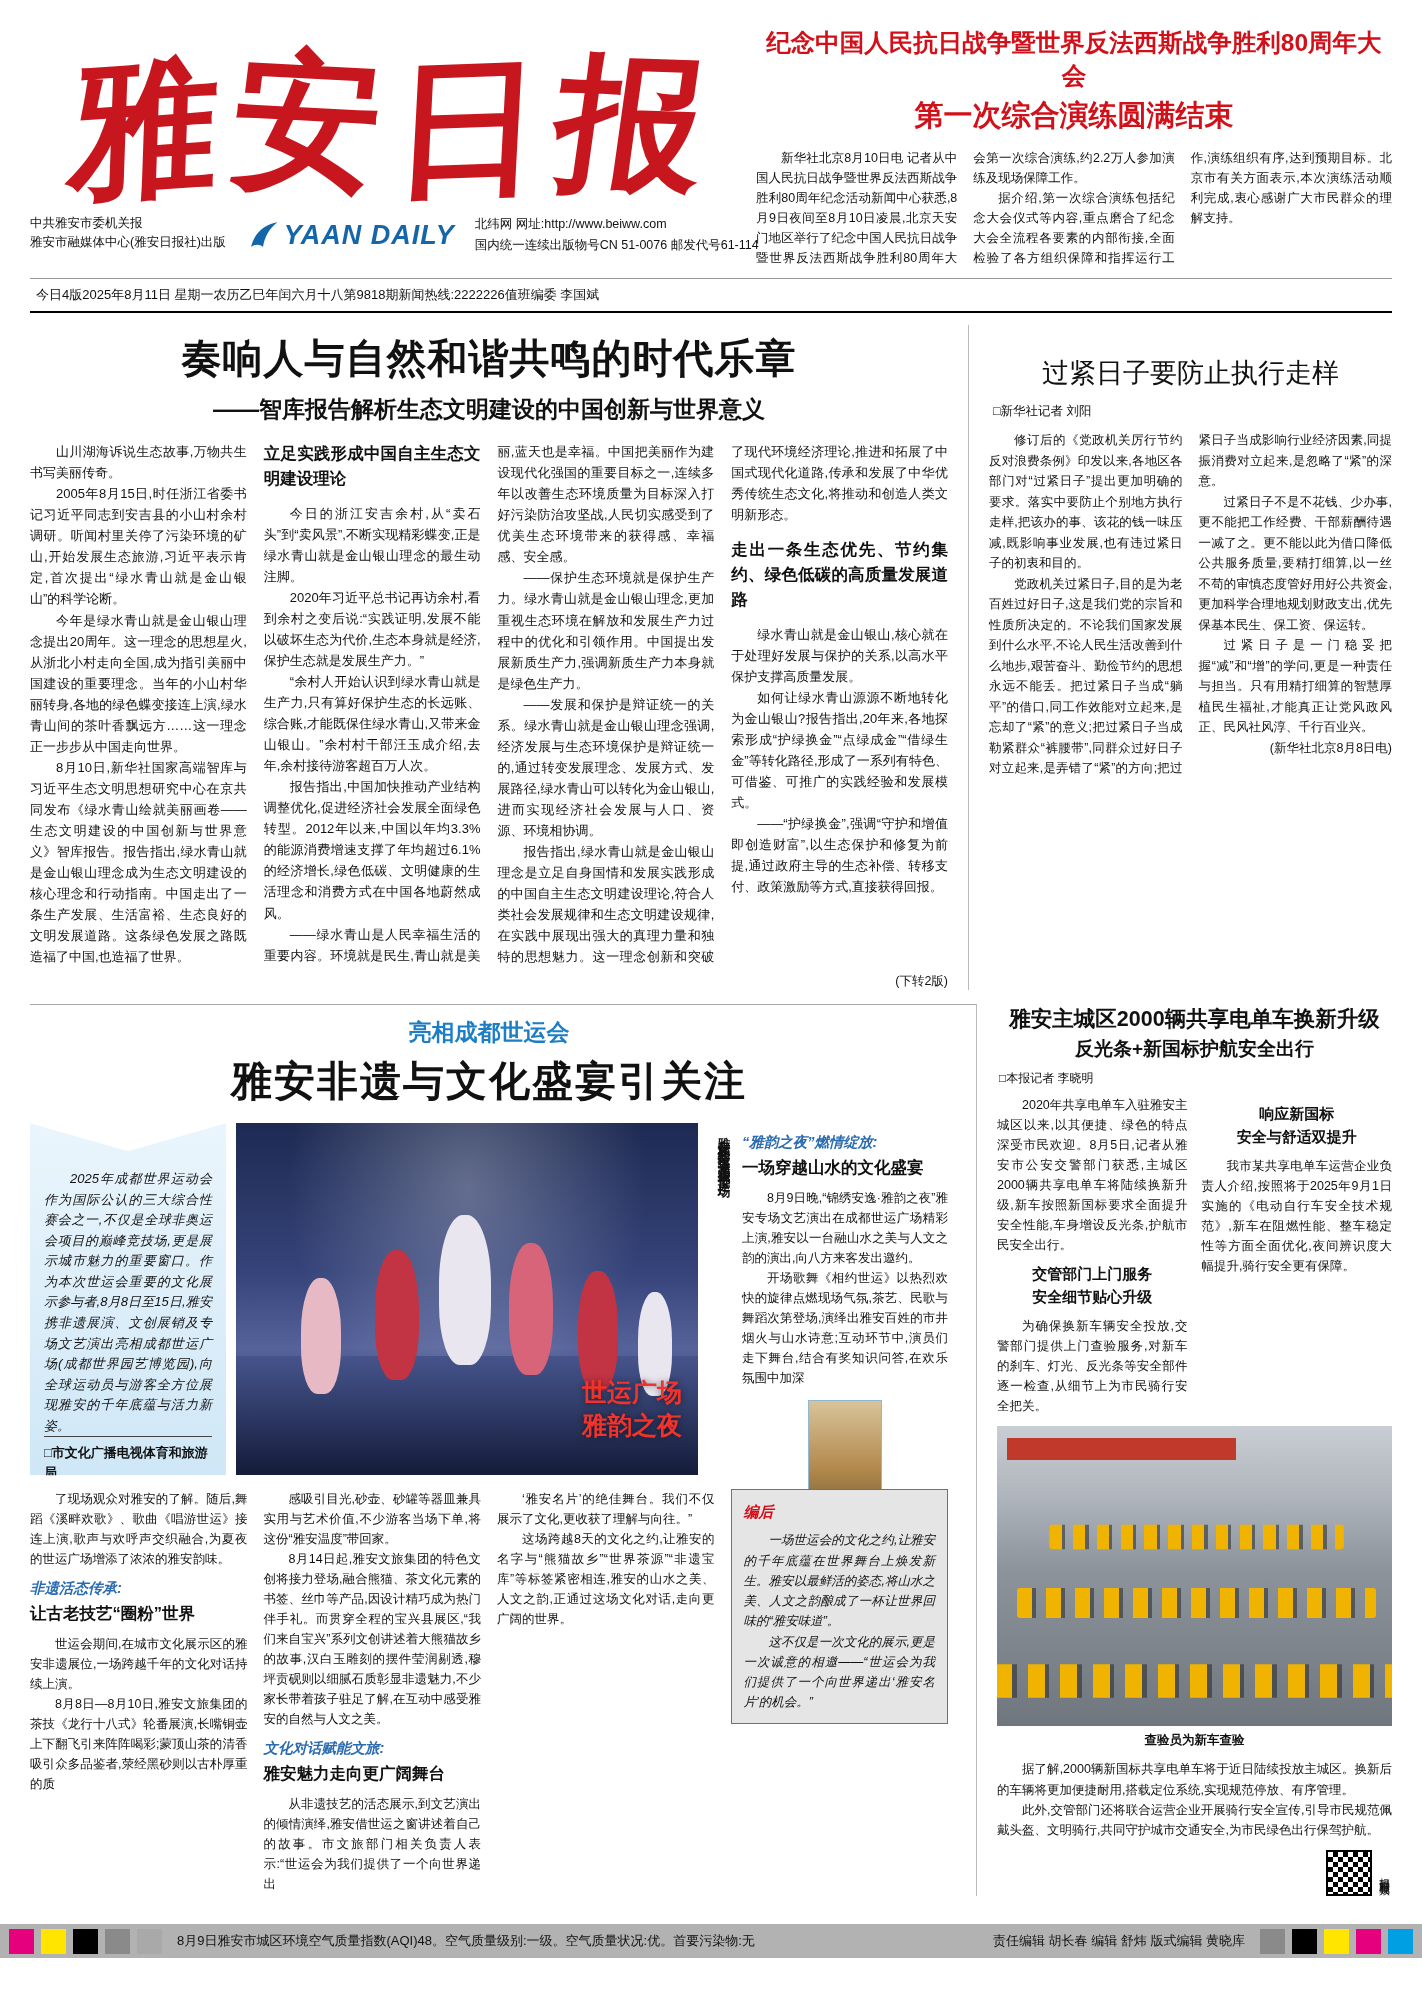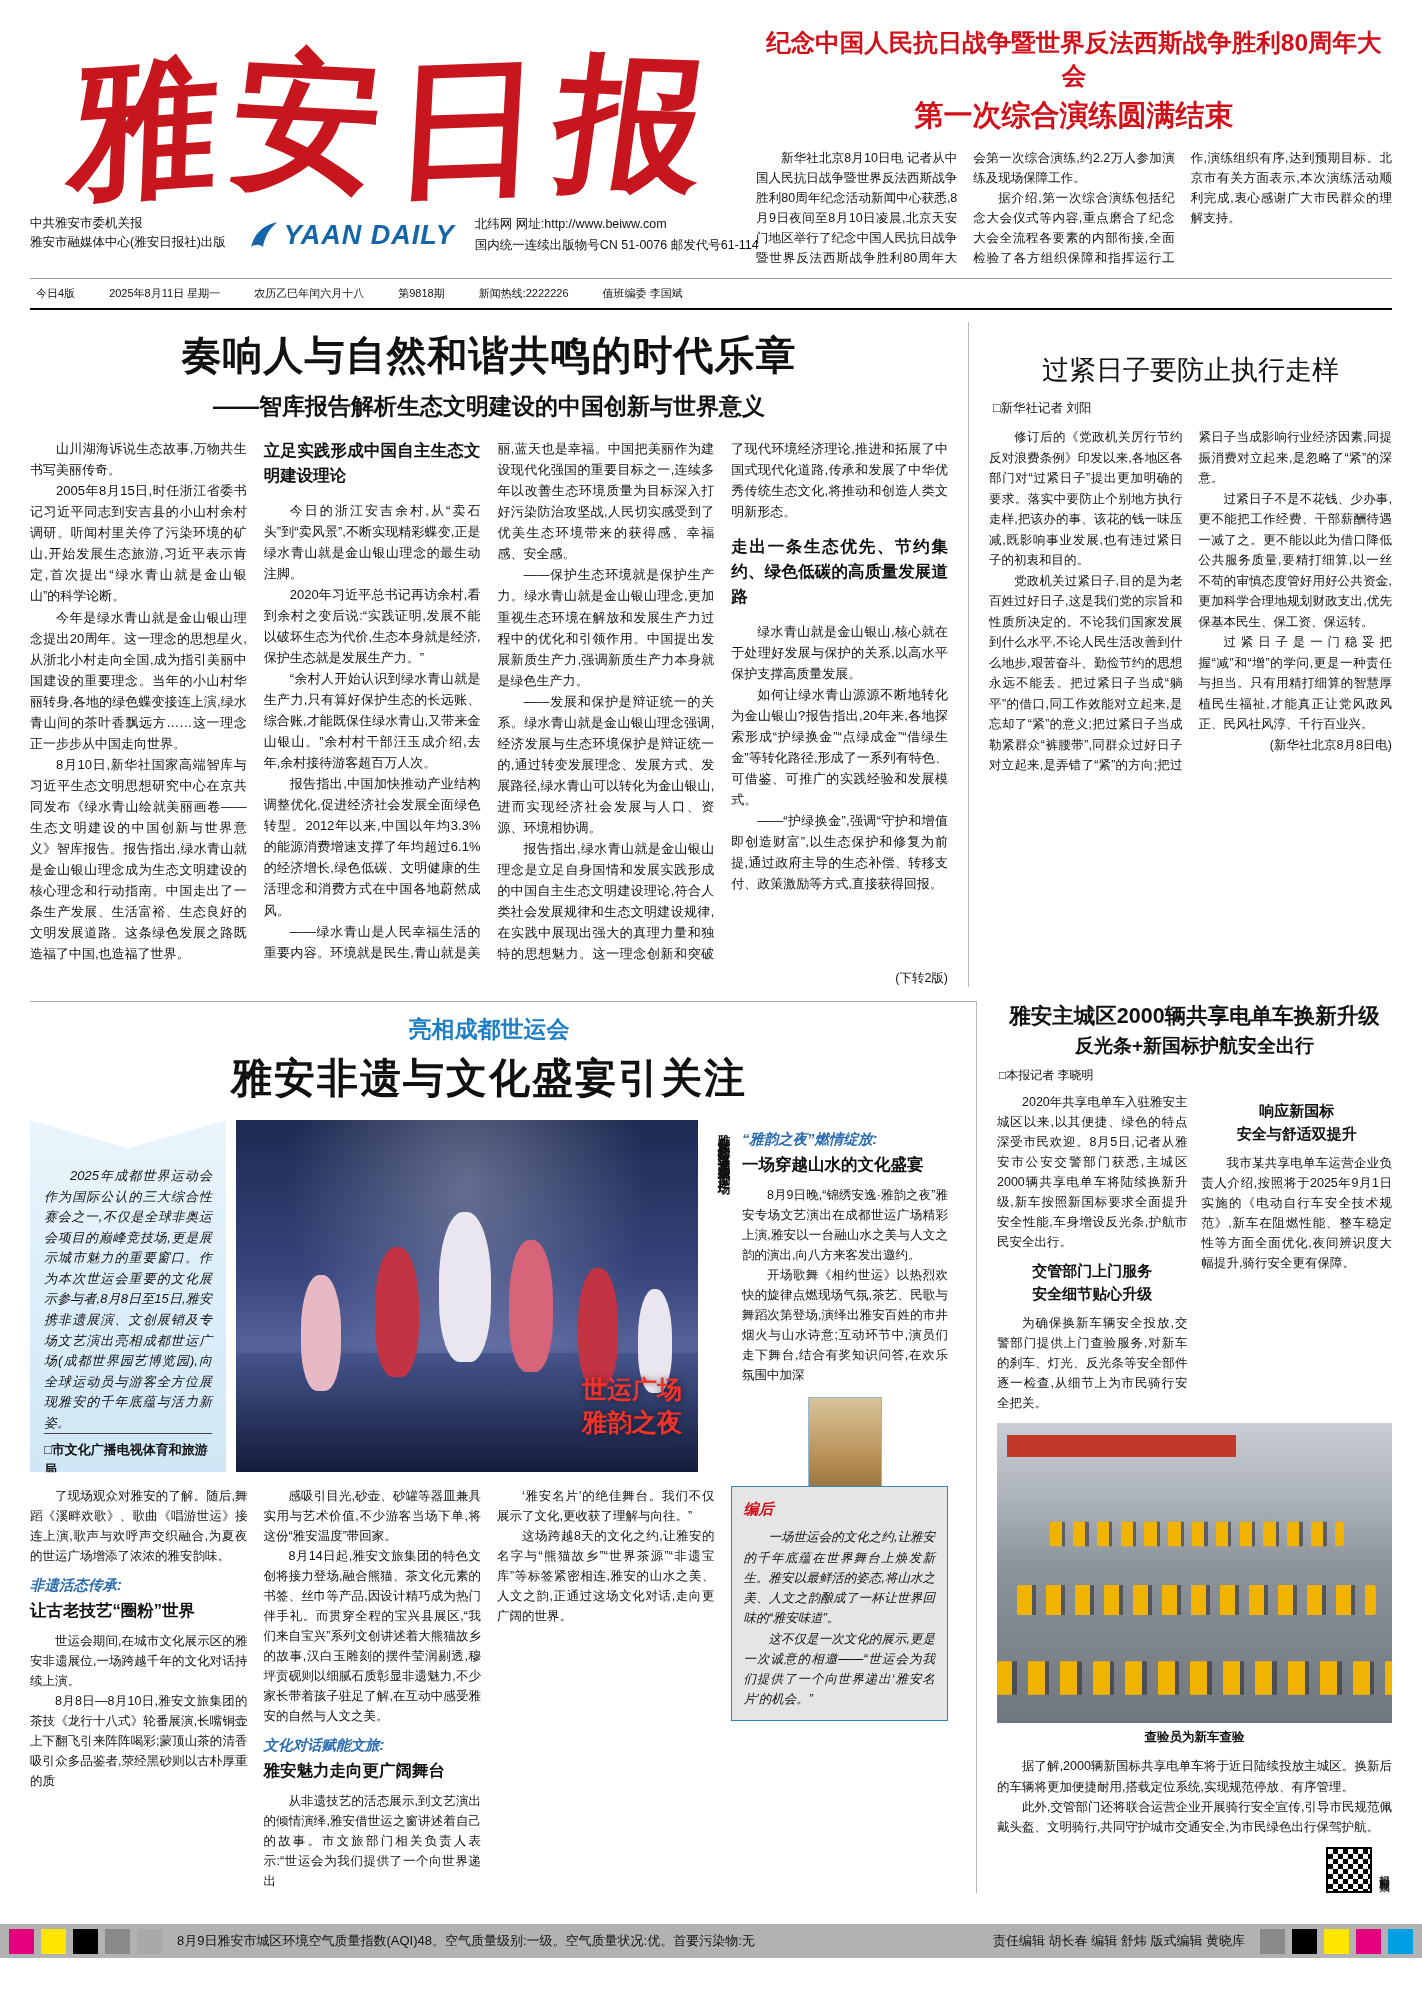--- a/index.html
+++ b/index.html
@@ -21,21 +21,21 @@
         font-style:italic;font-size:27px;letter-spacing:1px;white-space:nowrap;}
   .logo svg{width:34px;height:34px;fill:#1566a9;}
   .hdr-info{font-size:12.5px;line-height:1.7;white-space:nowrap;}
   .topright{flex:1;padding-left:26px;padding-top:2px;}
   .tr-h1{color:#d2101a;font-size:24.5px;font-weight:800;text-align:center;line-height:1.35;}
   .tr-h2{color:#d2101a;font-size:29px;font-weight:800;text-align:center;margin:4px 0 12px;}
   .tr-body{column-count:3;column-gap:16px;font-size:12.5px;line-height:1.6;text-align:justify;}
   .tr-body p{margin:0;text-indent:2em;}
   
   .dateline{margin:10px 30px 0;border-top:1px solid #999;border-bottom:2.5px solid #000;
-    padding:7px 6px;font-size:11px;display:flex;gap:34px;white-space:nowrap;}
+    padding:7px 6px;font-size:13px;display:flex;white-space:nowrap;}
   
   .mainrow{display:flex;margin:12px 30px 0;}
   .eco{width:918px;flex:0 0 918px;padding-right:20px;border-right:1px solid #bbb;}
   .eco-h1{font-size:40px;font-weight:900;text-align:center;letter-spacing:1px;margin:6px 0 8px;}
   .eco-h2{font-size:23px;font-weight:700;text-align:center;margin:0 0 16px;}
   .eco-body{column-count:4;column-gap:17px;font-size:13px;line-height:1.62;text-align:justify;}
   .eco-body p{margin:0;text-indent:2em;}
   .eco-body h3{font-size:16.5px;font-weight:800;margin:12px 0;line-height:1.5;text-indent:0;}
   .jump{text-align:right;font-size:12.5px;margin-top:6px;}
   .comm{flex:1;padding-left:20px;}

